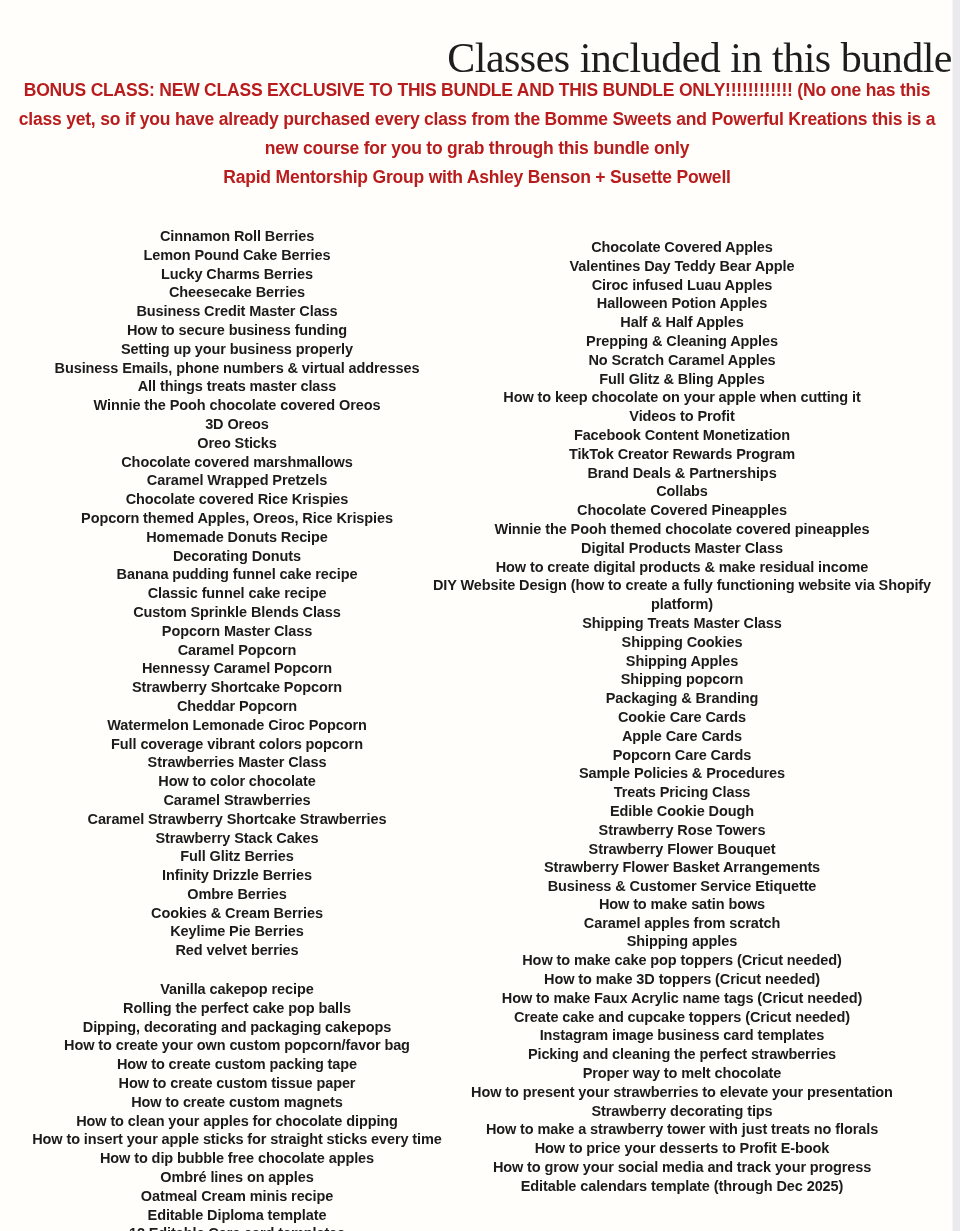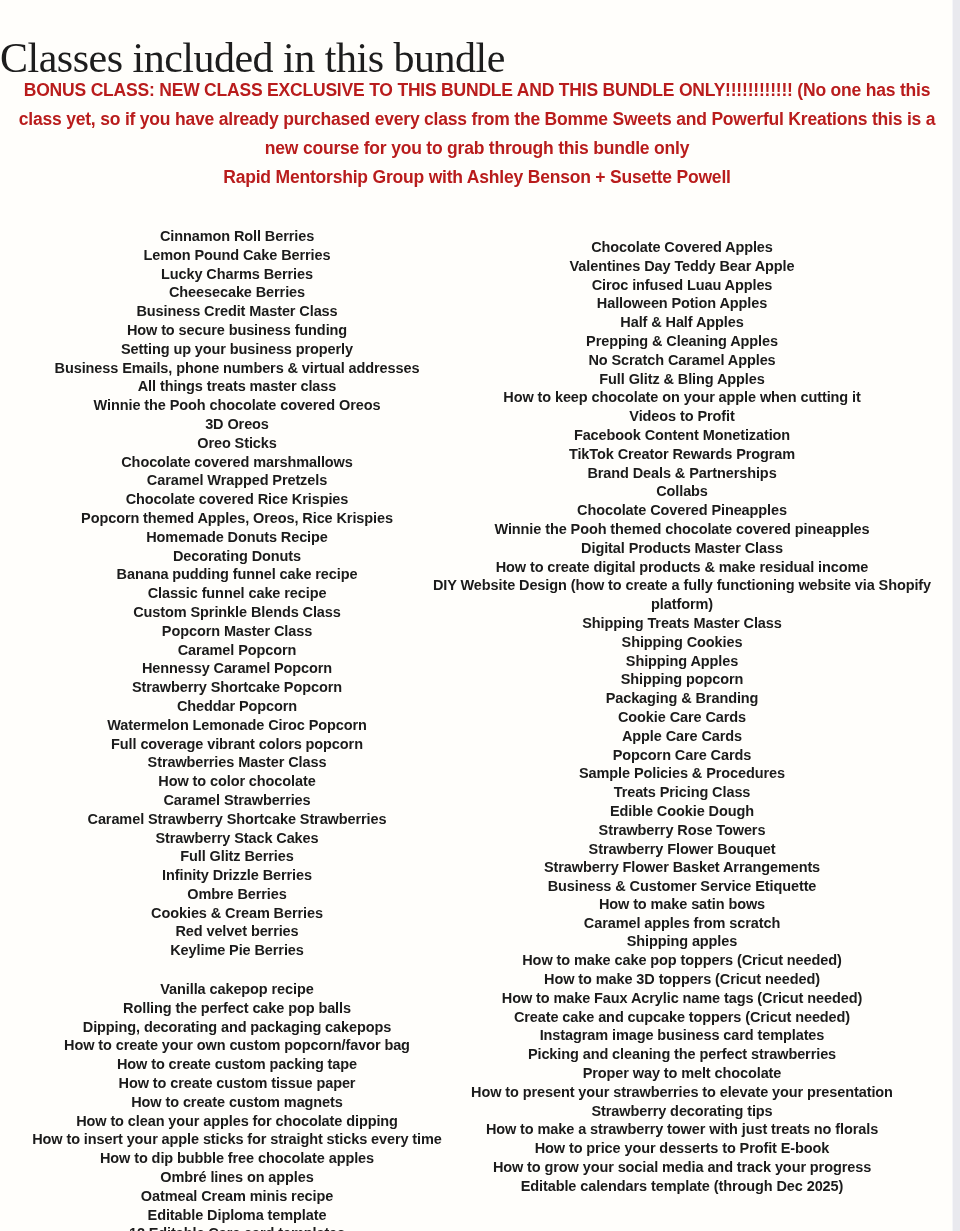--- a/index.html
+++ b/index.html
@@ -6,21 +6,21 @@
   body {
     width: 960px; height: 1231px;
     background: #fffefb;
     color: #1b1b1b;
     font-family: "Liberation Sans", sans-serif;
     position: relative;
     overflow: hidden;
   }
   .page-title {
     position: absolute; top: 6px; left: 0; width: 952px;
-    text-align: left;
+    text-align: right;
     font-family: "Liberation Serif", serif;
     font-weight: 400;
     font-size: 42px;
     letter-spacing: -0.5px;
     color: #1d1d1d;
   }
   .bonus {
     position: absolute; top: 76px; left: 5px; width: 944px;
     text-align: center;
     font-weight: 700;
@@ -93,22 +93,22 @@
       <div>Full coverage vibrant colors popcorn</div>
       <div>Strawberries Master Class</div>
       <div>How to color chocolate</div>
       <div>Caramel Strawberries</div>
       <div>Caramel Strawberry Shortcake Strawberries</div>
       <div>Strawberry Stack Cakes</div>
       <div>Full Glitz Berries</div>
       <div>Infinity Drizzle Berries</div>
       <div>Ombre Berries</div>
       <div>Cookies &amp; Cream Berries</div>
+      <div>Keylime Pie Berries</div>
       <div>Red velvet berries</div>
-      <div>Keylime Pie Berries</div>
     </div>
   <div class="block block2">
       <div>Vanilla cakepop recipe</div>
       <div>Rolling the perfect cake pop balls</div>
       <div>Dipping, decorating and packaging cakepops</div>
       <div>How to create your own custom popcorn/favor bag</div>
       <div>How to create custom packing tape</div>
       <div>How to create custom tissue paper</div>
       <div>How to create custom magnets</div>
       <div>How to clean your apples for chocolate dipping</div>

